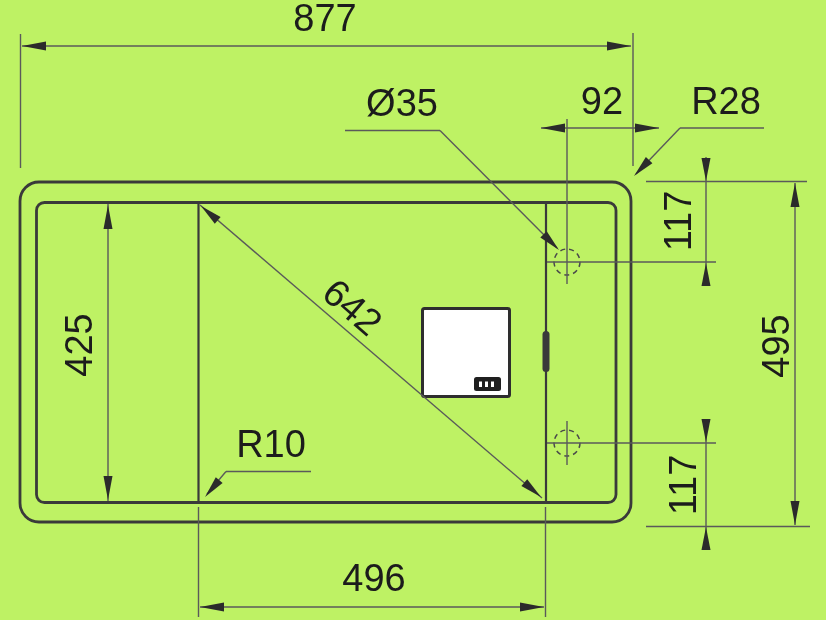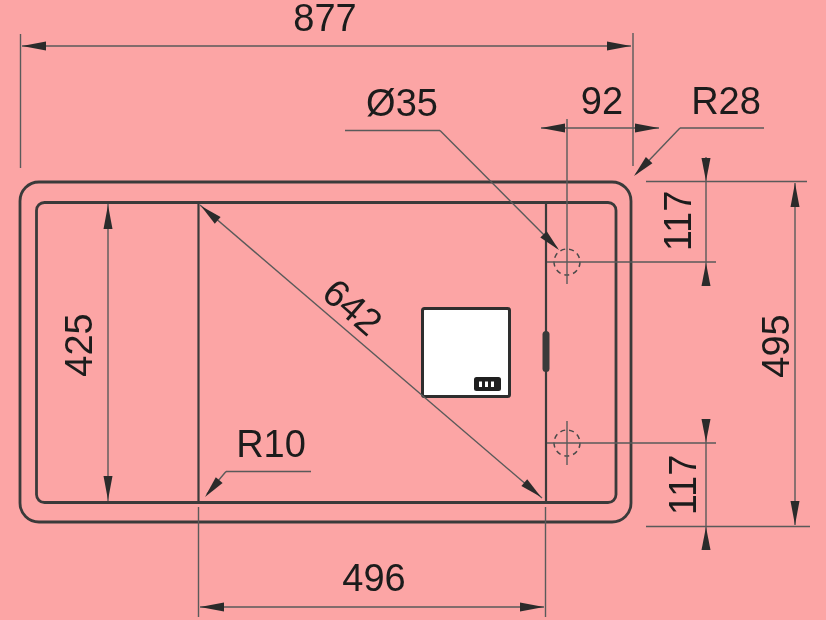--- a/index.html
+++ b/index.html
@@ -1,16 +1,16 @@
 <!DOCTYPE html>
 <html><head>
 <meta charset="utf-8">
 <style>
   html,body{margin:0;padding:0;background:#ffffff;}
-  .canvas{position:relative;width:826px;height:620px;background:#fca5a5;overflow:hidden;}
+  .canvas{position:relative;width:826px;height:620px;background:#bef264;overflow:hidden;}
   svg{position:absolute;inset:0;display:block;}
   .outline{stroke:#3a3a3a;stroke-width:2.8;fill:none;stroke-linejoin:round;}
   .outline-thin{stroke:#3a3a3a;stroke-width:2.2;fill:none;}
   .box{stroke:#2e2e2e;stroke-width:3;fill:#ffffff;}
   .dim{stroke:#5a5a5a;stroke-width:1.4;fill:none;}
   .dashcircle{stroke:#4a4a4a;stroke-width:1.5;fill:none;stroke-dasharray:5 4;}
   .arrow{fill:#2b2b2b;stroke:none;}
   .fillbar{fill:#3a3a3a;stroke:none;}
   .insert{fill:#1f1f1f;stroke:none;}
   .slot{fill:#ffffff;stroke:none;}

